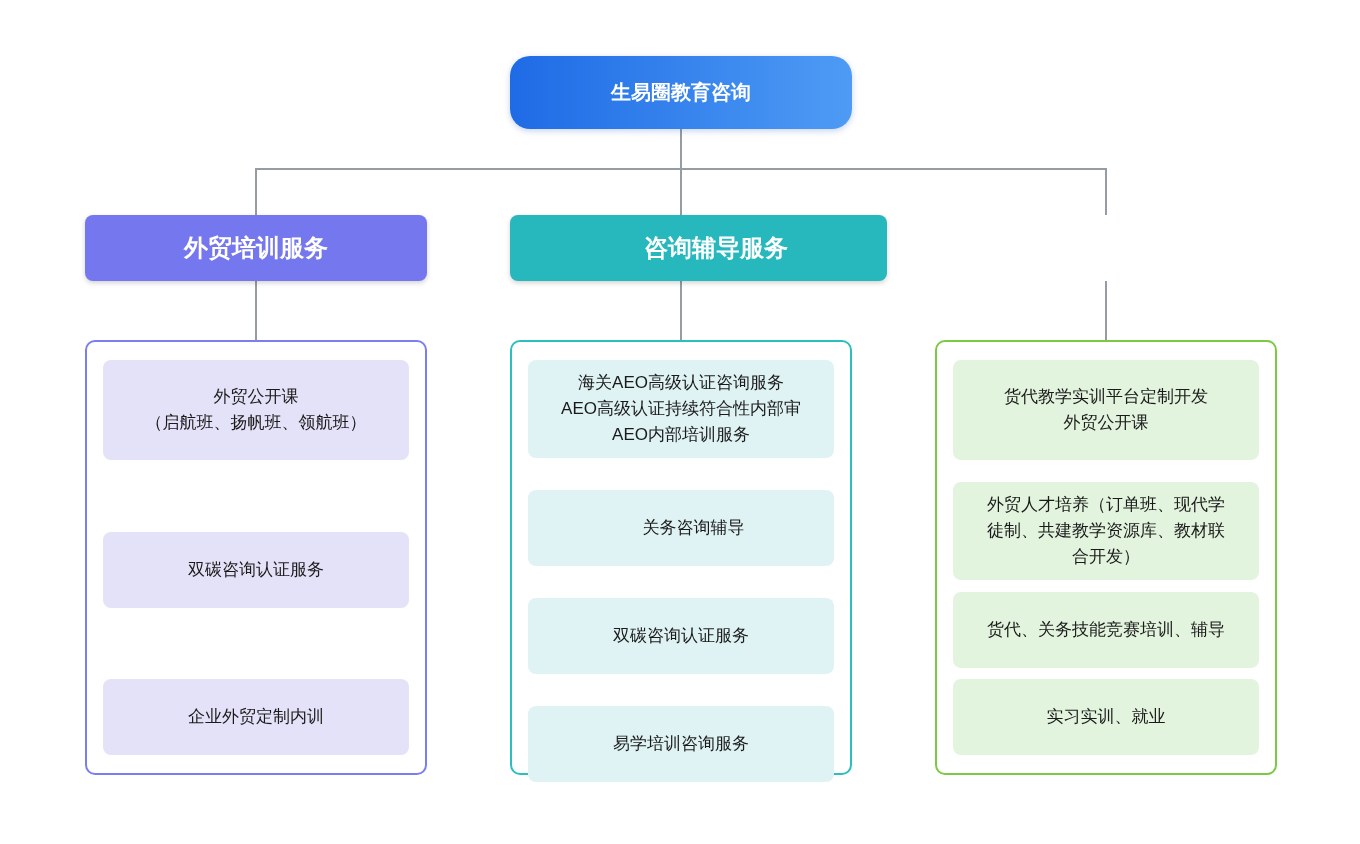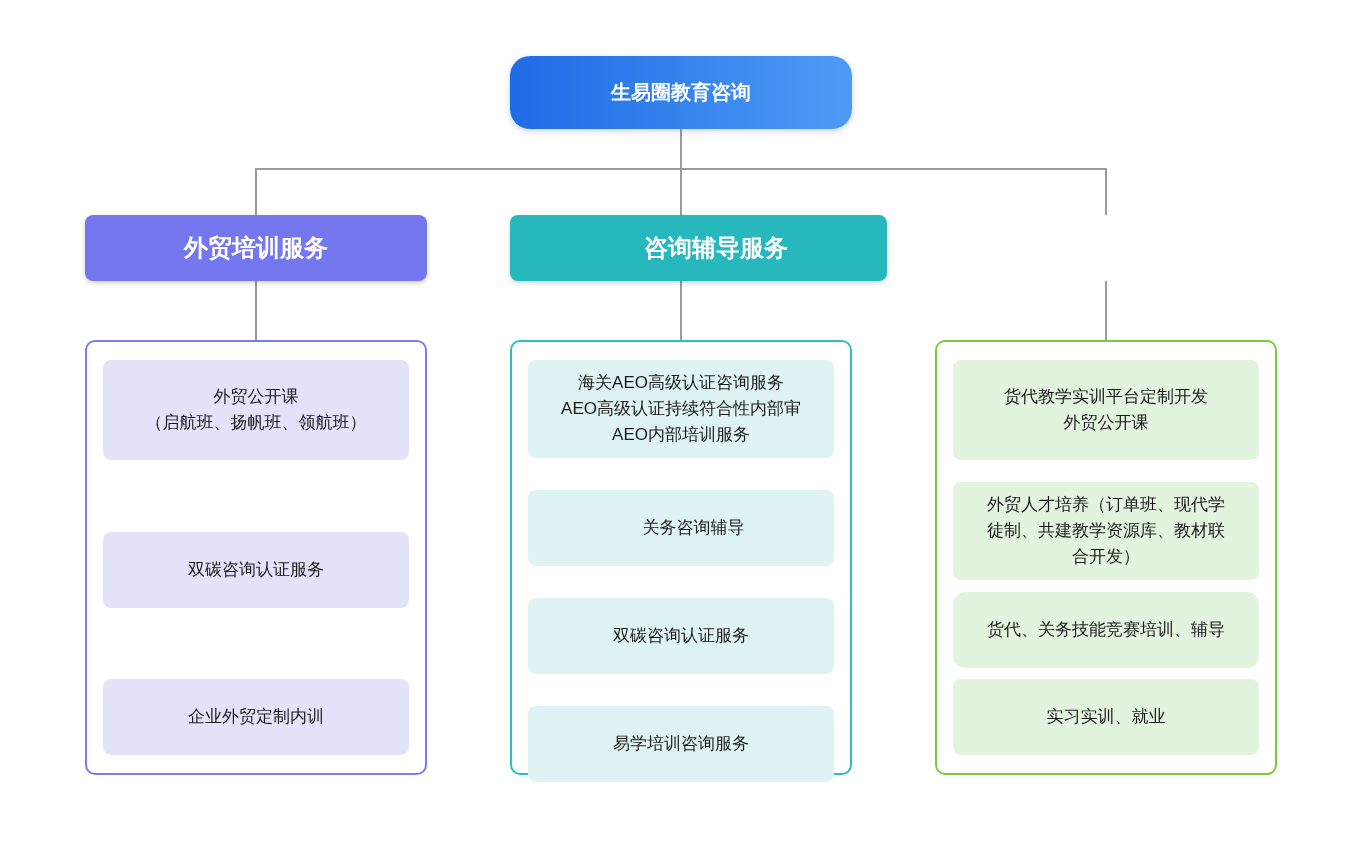--- a/index.html
+++ b/index.html
@@ -108,18 +108,18 @@
       </div>
   </div>
 
   <div class="col" id="col-2">
     <div class="col-body" style="border-color: rgb(124, 201, 68);">
         <div class="item h2" style="background: rgb(226, 243, 222);">货代教学实训平台定制开发
 外贸公开课</div>
         <div class="item h3" style="background: rgb(226, 243, 222); margin-top: 11px;">外贸人才培养（订单班、现代学
 徒制、共建教学资源库、教材联
 合开发）</div>
-        <div class="item h1" style="background: rgb(226, 243, 222); border-radius: 12px;">货代、关务技能竞赛培训、辅导</div>
+        <div class="item h1" style="background: rgb(226, 243, 222);">货代、关务技能竞赛培训、辅导</div>
         <div class="item h1" style="background: rgb(226, 243, 222);">实习实训、就业</div>
       </div>
   </div>
 
 </div>
 
 </body></html>

